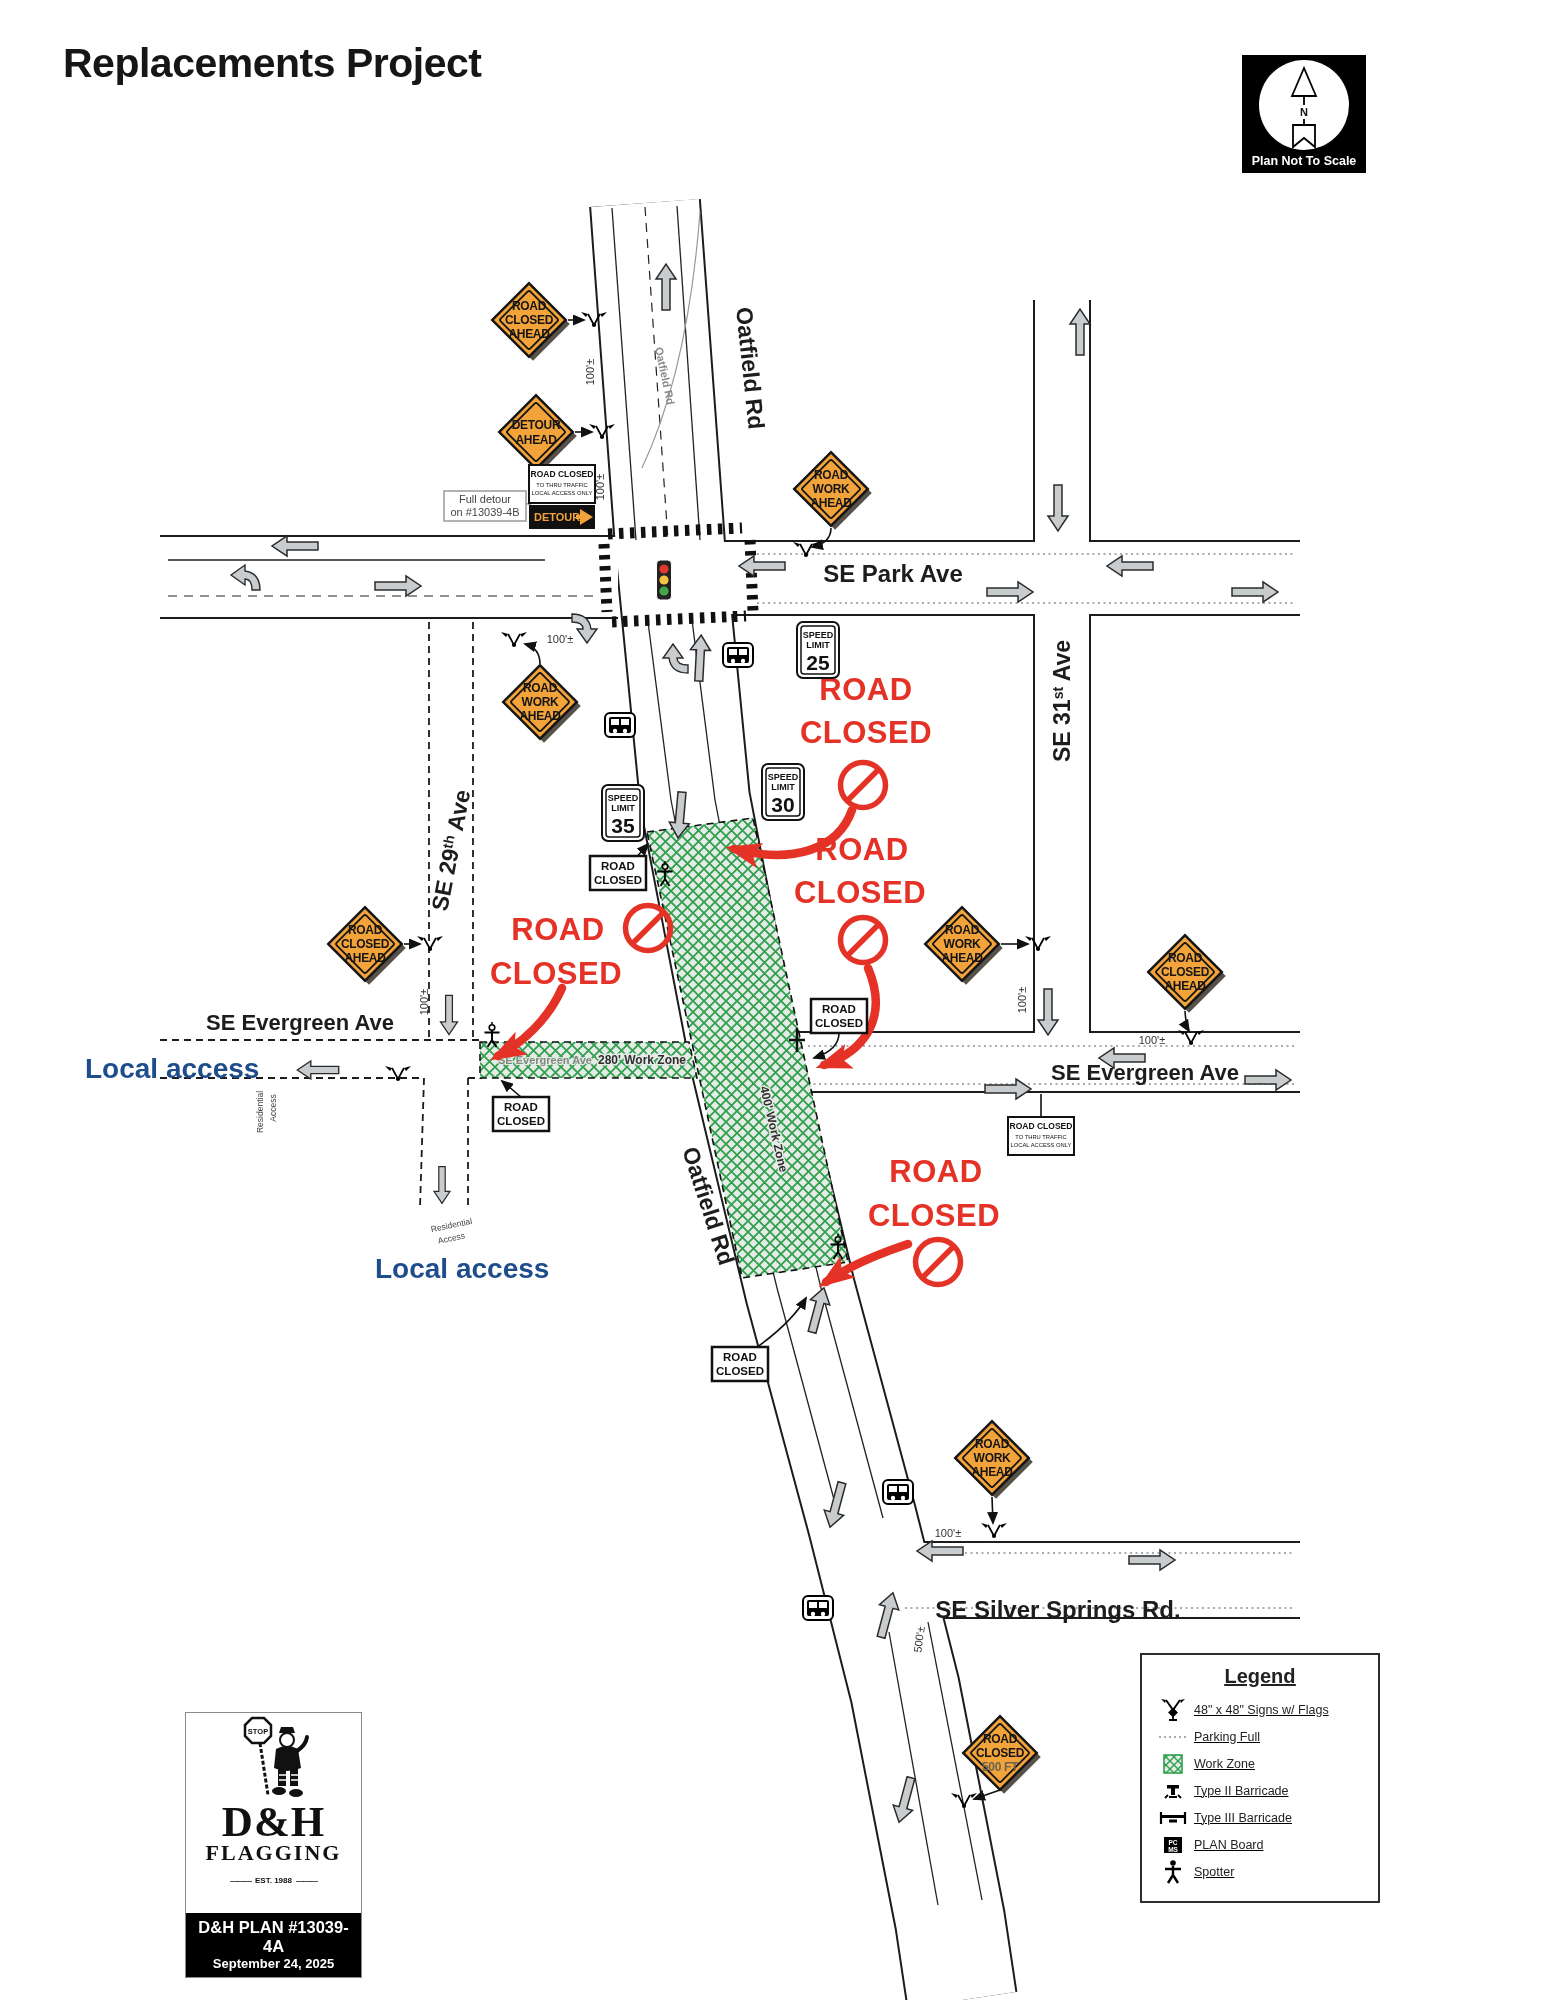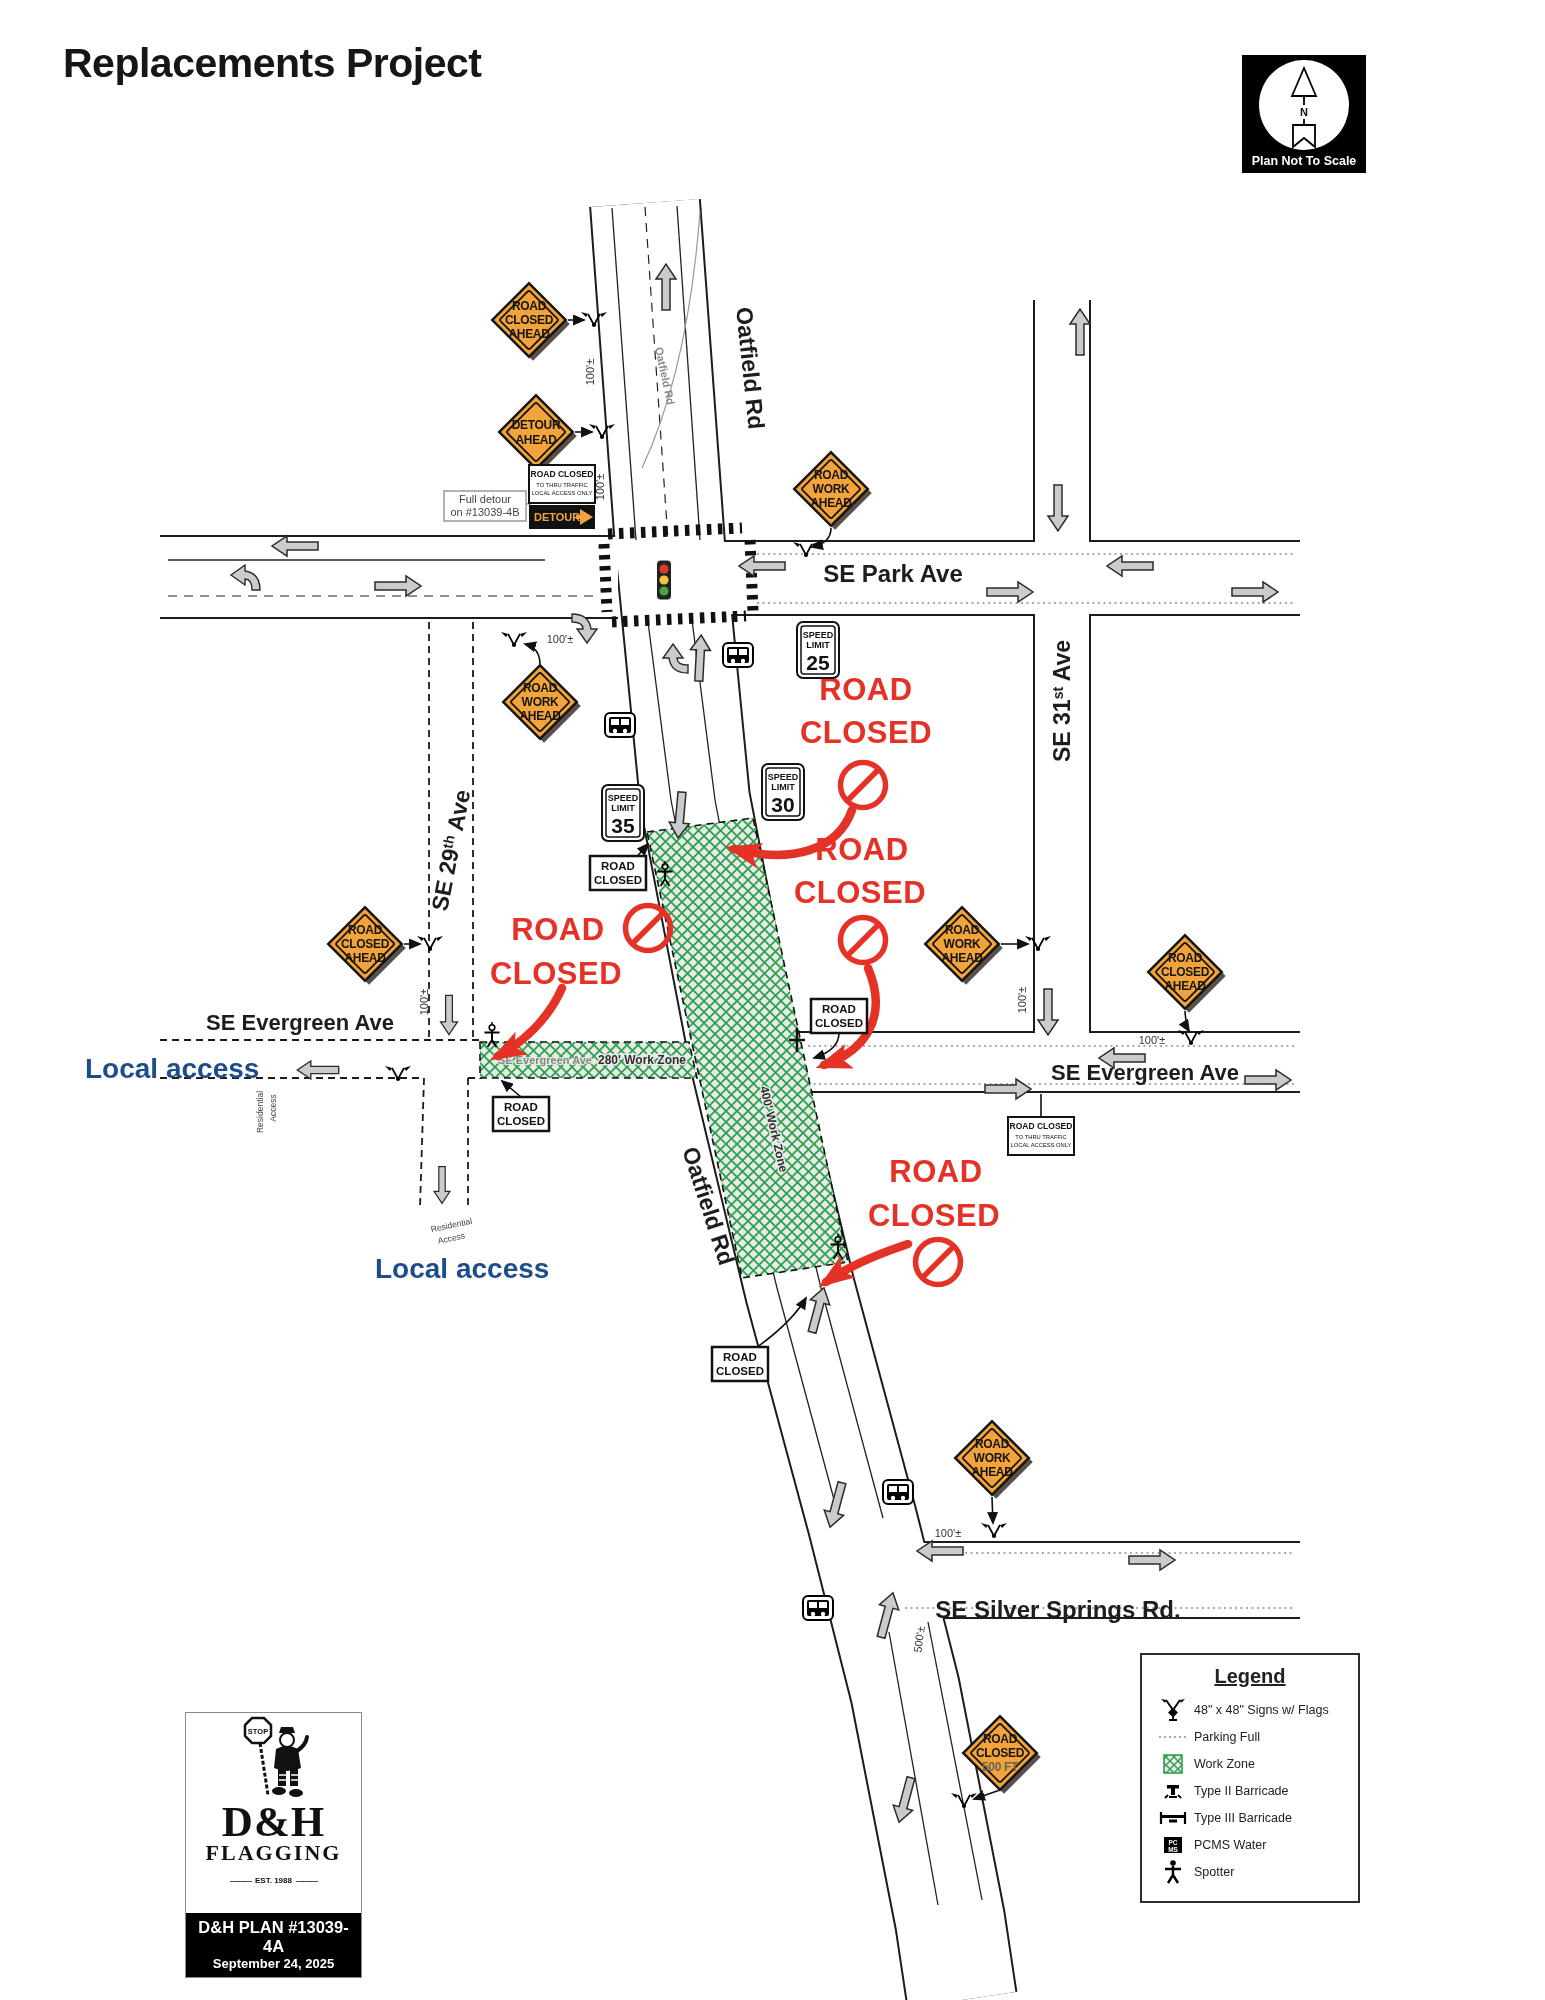--- a/index.html
+++ b/index.html
@@ -28,21 +28,21 @@
   .la2{font:400 5.8px "Liberation Sans",sans-serif;text-anchor:middle;fill:#111;}
   .wzlab{font:700 12px "Liberation Sans",sans-serif;fill:#2e2e2e;text-anchor:middle;paint-order:stroke;stroke:#e7ebe7;stroke-width:3px;}
   .ghost{font:700 11px "Liberation Sans",sans-serif;fill:#7c8a7e;text-anchor:middle;paint-order:stroke;stroke:#e7ebe7;stroke-width:2px;}
   .dist{font:400 11px "Liberation Sans",sans-serif;fill:#333;text-anchor:middle;}
   .tinyr{font:400 8.5px "Liberation Sans",sans-serif;fill:#444;text-anchor:middle;}
   .callout-t{font:400 11px "Liberation Sans",sans-serif;fill:#444;text-anchor:middle;}
   .dtour{font:700 11px "Liberation Sans",sans-serif;fill:#f2a33a;}
   .ncap{font:700 12.5px "Liberation Sans",sans-serif;fill:#fff;text-anchor:middle;}
   .nlet{font:700 11px "Liberation Sans",sans-serif;fill:#111;text-anchor:middle;}
   
-  .legend{position:absolute;left:1140px;top:1653px;width:220px;height:250px;background:#fff;border:2px solid #2d2d2d;box-sizing:border-box;padding:8px 10px 16px;}
+  .legend{position:absolute;left:1140px;top:1653px;width:240px;height:250px;background:#fff;border:2px solid #2d2d2d;box-sizing:border-box;padding:8px 10px 16px;text-decoration:underline;}
   .legend-title{text-align:center;font-size:20px;font-weight:700;text-decoration:underline;color:#222;margin:2px 0 8px;}
   .lrow{display:flex;align-items:center;height:27px;}
   .licon{width:42px;display:flex;justify-content:center;align-items:center;}
   .llabel{font-size:12.5px;color:#222;}
   
   .logo{position:absolute;left:185px;top:1712px;width:177px;height:266px;border:1px solid #8a8a8a;background:#fff;box-sizing:border-box;text-align:center;}
   .brand{font-family:"Liberation Serif",serif;font-weight:700;font-size:43px;line-height:.9;color:#111;letter-spacing:1px;margin-top:-2px;}
   .brand2{font-family:"Liberation Serif",serif;font-weight:700;font-size:22px;letter-spacing:2px;color:#111;line-height:1;}
   .est{font-size:8px;font-weight:700;color:#111;margin-top:12px;}
   .est:before,.est:after{content:"———";letter-spacing:-1px;margin:0 4px;}
@@ -521,21 +521,21 @@
       <span class="llabel">Type III Barricade</span>
     </div>
     <div class="lrow">
       <span class="licon">
         <svg width="22" height="20">
             <rect x="2" y="2" width="18" height="16" fill="#000"></rect>
             <text x="11" y="9.5" fill="#fff" font-size="6.5" font-weight="bold" text-anchor="middle" font-family="Liberation Sans, sans-serif">PC</text>
             <text x="11" y="16.5" fill="#fff" font-size="6.5" font-weight="bold" text-anchor="middle" font-family="Liberation Sans, sans-serif">MS</text>
           </svg>
       </span>
-      <span class="llabel">PCMS Water</span>
+      <span class="llabel">PLAN Board</span>
     </div>
     <div class="lrow">
       <span class="licon">
         <svg width="24" height="26">
             <circle cx="12" cy="4" r="2.8" fill="#000"></circle>
             <path d="M12,7 V16 M4,10 H20 M12,16 L7,24 M12,16 L17,24" stroke="#000" stroke-width="2.4" fill="none"></path>
           </svg>
       </span>
       <span class="llabel">Spotter</span>
     </div>

